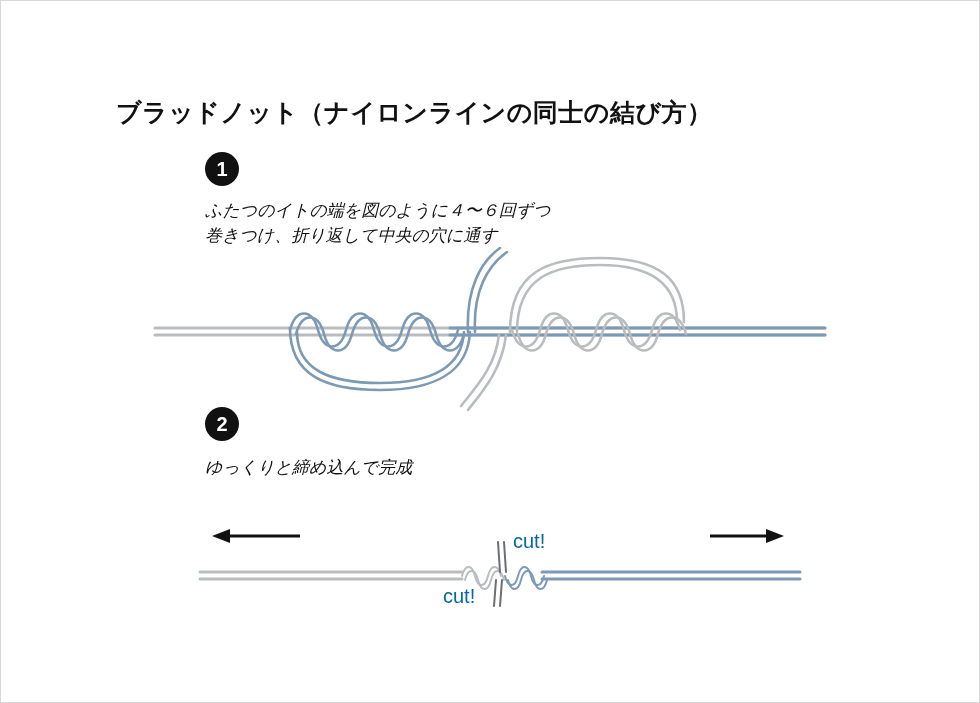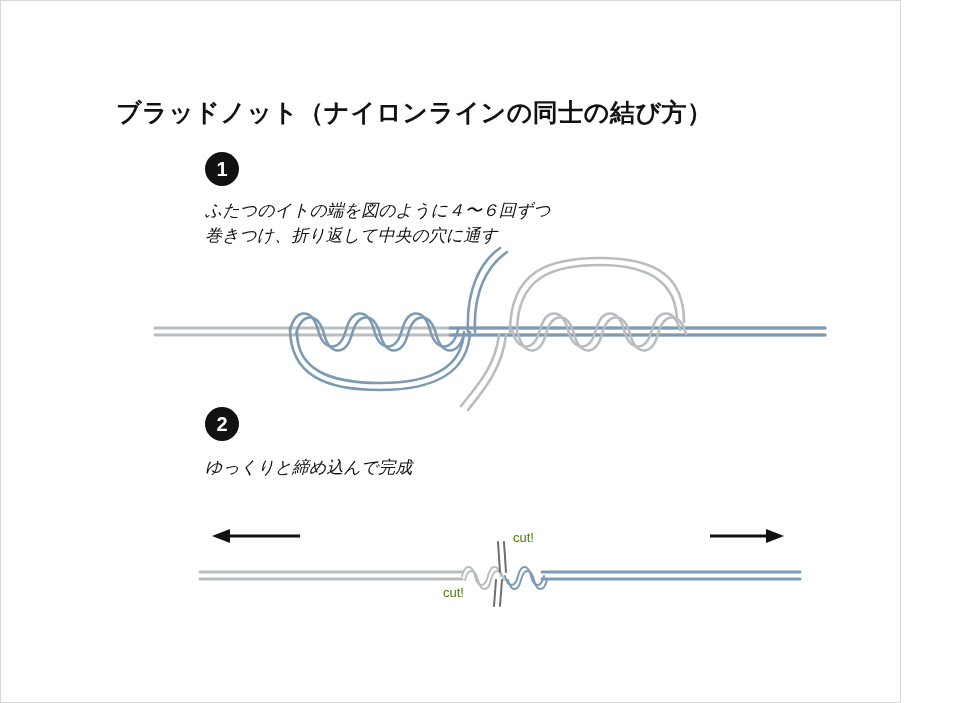--- a/index.html
+++ b/index.html
@@ -9,21 +9,21 @@
   }
   body {
     width: 980px;
     height: 703px;
     overflow: hidden;
     font-family: "Liberation Sans", sans-serif;
     color: #111111;
   }
   #page {
     position: relative;
-    width: 901px;
+    width: 980px;
     height: 703px;
     background: #ffffff;
   }
   
   #page::after {
     content: "";
     position: absolute;
     inset: 0;
     border: 1px solid #d8d8d8;
     pointer-events: none;
@@ -69,22 +69,22 @@
   #text-2 { left: 205px; top: 455px; }
 
   .figure {
     position: absolute;
   }
   #figure-1 { left: 150px; top: 240px; }
   #figure-2 { left: 150px; top: 510px; }
 
   .cut-label {
     position: absolute;
-    font-size: 13px;
-    color: #4d7c0f;
+    font-size: 20px;
+    color: #0369a1;
     font-family: "Liberation Sans", sans-serif;
   }
   #cut-top { left: 513px; top: 530px; }
   #cut-bottom { left: 443px; top: 585px; }
 </style>
 </head>
 <body>
 
 <div id="page">
 

